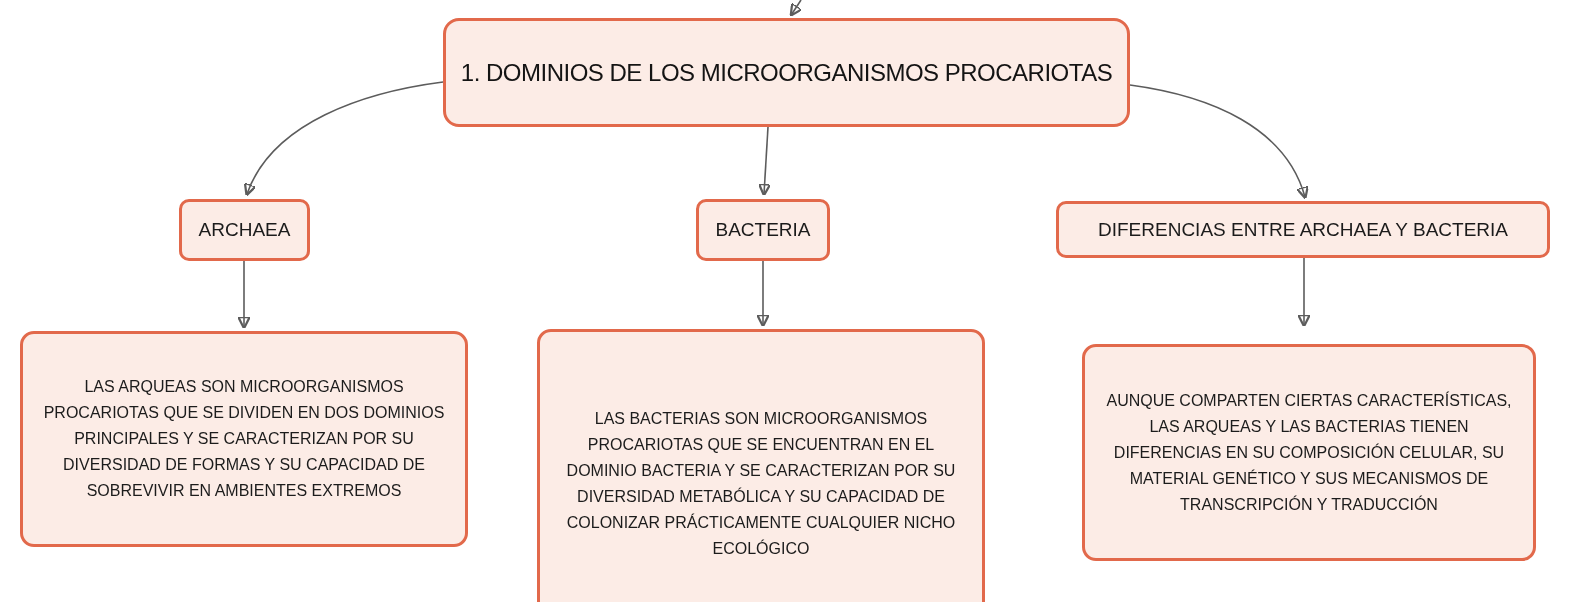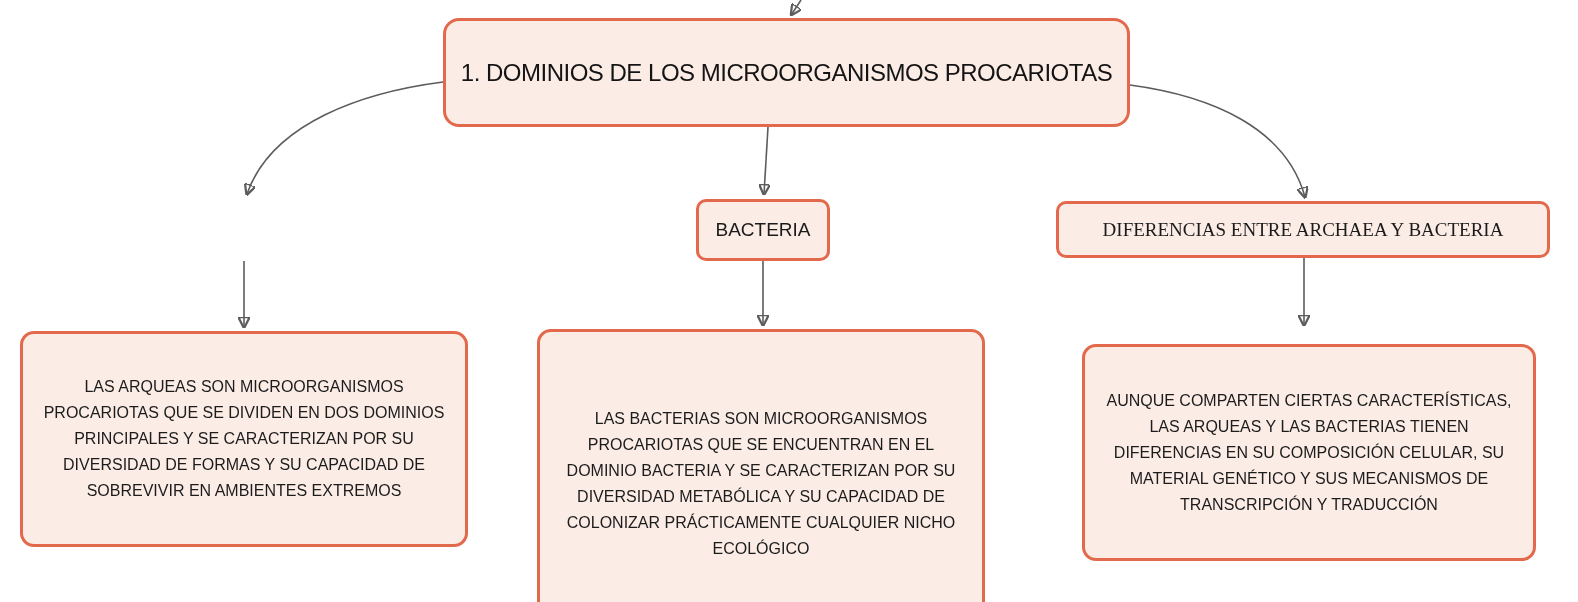--- a/index.html
+++ b/index.html
@@ -47,21 +47,21 @@
     color: #141414;
   }
   .n-topic {
     border-radius: 10px;
     font-size: 19px;
     font-weight: 400;
     white-space: nowrap;
   }
   .n-archaea   { left: 179px;  top: 199px; width: 131px; height: 62px; }
   .n-bacteria  { left: 696px;  top: 199px; width: 134px; height: 62px; text-align: center; }
-  .n-dif       { left: 1056px; top: 201px; width: 494px; height: 57px; font-family: Liberation Serif, serif; }
+  .n-dif       { left: 1056px; top: 201px; width: 494px; height: 57px; }
   .n-detail {
     border-radius: 14px;
     font-size: 16px;
     line-height: 26px;
     font-weight: 400;
     padding: 26px 12px;
     color: #1c1c1c;
   }
   .d-archaea  { left: 20px;   top: 331px; width: 448px; height: 216px; }
   .d-bacteria { left: 537px;  top: 329px; width: 448px; height: 309px; }
@@ -84,20 +84,23 @@
     <path d="M 1130 85 C 1212 96, 1286 128, 1305 197" marker-end="url(#arrow)"></path>
     <path d="M 244 261 L 244 327" marker-end="url(#arrow)"></path>
     <path d="M 763 261 L 763 325" marker-end="url(#arrow)"></path>
     <path d="M 1304 258 L 1304 325" marker-end="url(#arrow)"></path>
   </svg>
 
   <div class="node n-root">
     <span>1. DOMINIOS DE LOS MICROORGANISMOS PROCARIOTAS</span>
   </div>
 
+  <div class="node n-topic n-archaea">
+    <span>ARCHAEA</span>
+  </div>
 
   <div class="node n-topic n-bacteria">
     <span>BACTERIA</span>
   </div>
 
   <div class="node n-topic n-dif">
     <span>DIFERENCIAS ENTRE ARCHAEA Y BACTERIA</span>
   </div>
 
   <div class="node n-detail d-archaea">

